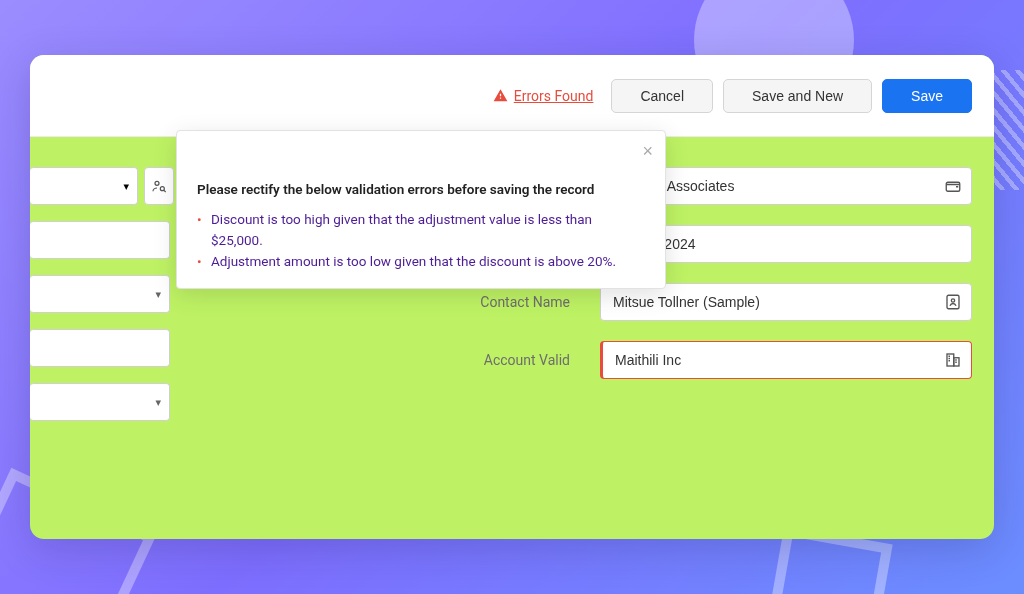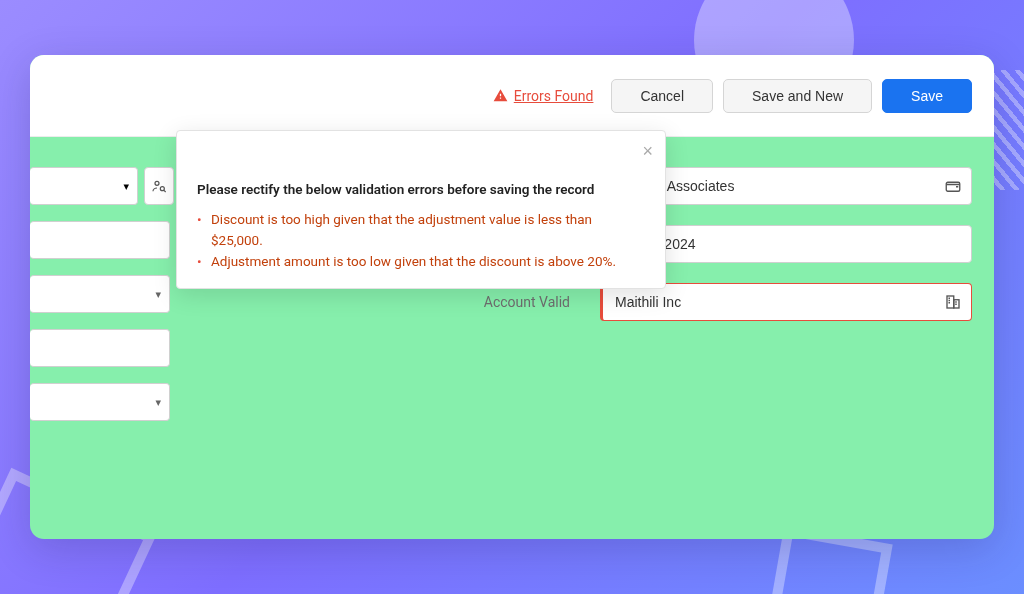--- a/index.html
+++ b/index.html
@@ -24,21 +24,21 @@
     position: absolute; bottom: -60px; left: -30px; width: 160px; height: 160px;
     border: 10px solid rgba(255,255,255,0.35); transform: rotate(25deg);
   }
   .bg-shape3 {
     position: absolute; bottom: -50px; right: 140px; width: 110px; height: 110px;
     border: 10px solid rgba(255,255,255,0.35); transform: rotate(10deg);
   }
 
   .card {
     position: absolute; top: 55px; left: 30px; right: 30px; bottom: 55px;
-    background: #86efac; border-radius: 14px;
+    background: #bef264; border-radius: 14px;
     box-shadow: 0 10px 40px rgba(30,30,80,0.2);
     overflow: hidden;
     text-decoration: underline;
   }
 
   .toolbar {
     position: absolute; top: 0; left: 0; right: 0; height: 82px;
     display: flex; align-items: center; justify-content: flex-end;
     gap: 10px; padding: 0 22px;
     border-bottom: 1px solid #ececec;
@@ -107,21 +107,21 @@
     box-shadow: 0 6px 24px rgba(0,0,0,0.12);
     padding: 18px 20px 16px 20px; z-index: 20;
   }
   .popover-close {
     position: absolute; top: 10px; right: 12px; color: #aaa; cursor: pointer; font-size: 18px;
     background:none; border:none;
   }
   .popover-title { font-weight: 600; font-size: 13.5px; color: #222; margin-bottom: 12px; margin-top: 32px; }
   .popover-list { list-style: none; }
   .popover-list li {
-    color: #c2410c; font-size: 13.5px; line-height: 1.55;
+    color: #4c1d95; font-size: 13.5px; line-height: 1.55;
     position: relative; padding-left: 14px;
   }
   .popover-list li::before {
     content: "•"; position: absolute; left: 0; top: 0; color: #e74c3c;
   }
 </style>
 </head>
 <body>
 
 <div class="bg-shape1"></div>
@@ -159,20 +159,33 @@
       </div>
     </div>
 
     <div class="row">
       <div class="row-label">Valid Until</div>
       <div class="row-input">
         <input class="field" value="Feb 29, 2024" style="">
       </div>
     </div>
 
+    <div class="row">
+      <div class="row-label">Contact Name</div>
+      <div class="row-input">
+        <input class="field" value="Mitsue Tollner (Sample)" style="">
+        <span class="field-icon">
+          <svg width="18" height="18" viewBox="0 0 24 24" fill="none" stroke="#555" stroke-width="1.8">
+              <rect x="4" y="3" width="16" height="18" rx="2"></rect>
+              <circle cx="12" cy="10" r="2.2"></circle>
+              <path d="M8 17c.8-2 2.3-3 4-3s3.2 1 4 3"></path>
+            </svg>
+        </span>
+      </div>
+    </div>
 
     <div class="row">
       <div class="row-label">Account Valid</div>
       <div class="row-input">
         <input class="field error" value="Maithili Inc" style="">
         <span class="field-icon">
           <svg width="18" height="18" viewBox="0 0 24 24" fill="none" stroke="#555" stroke-width="1.8">
               <rect x="4" y="4" width="9" height="16"></rect>
               <rect x="13" y="9" width="7" height="11"></rect>
               <path d="M6 7h2M6 10h2M6 13h2M15 12h2M15 15h2"></path>

